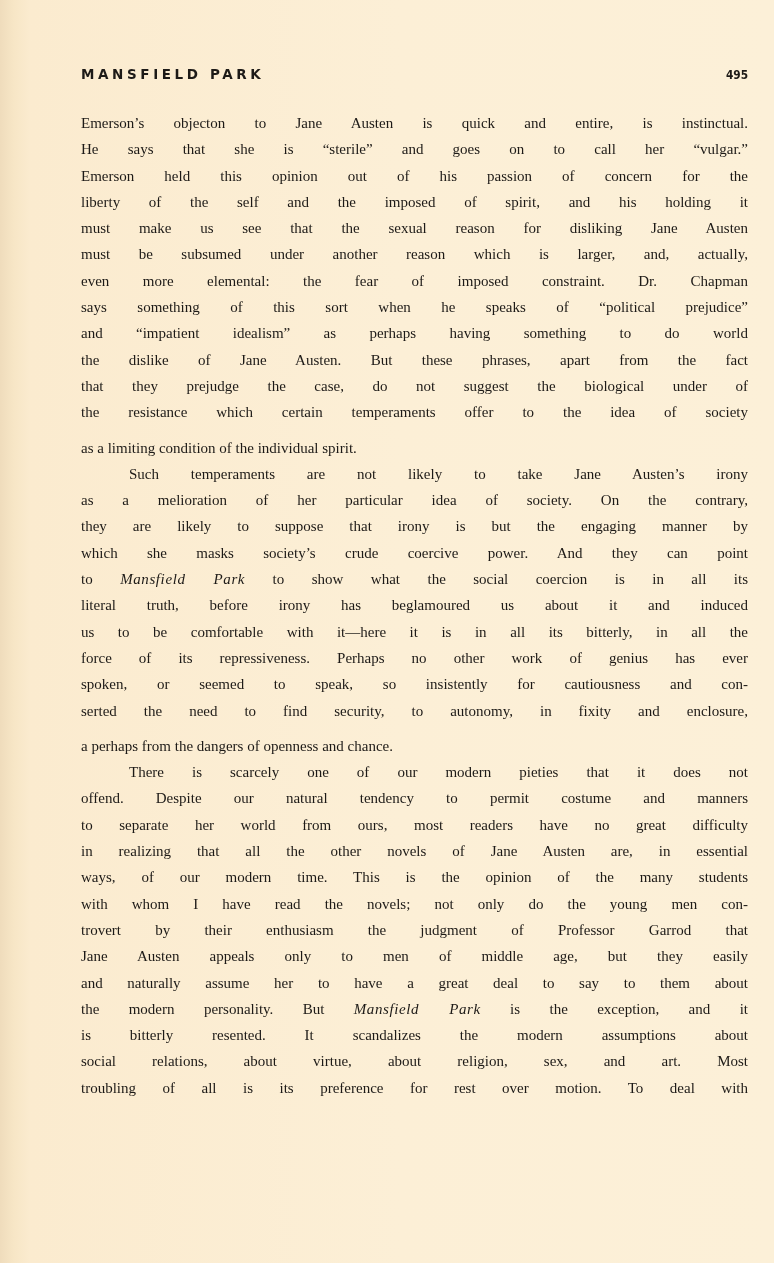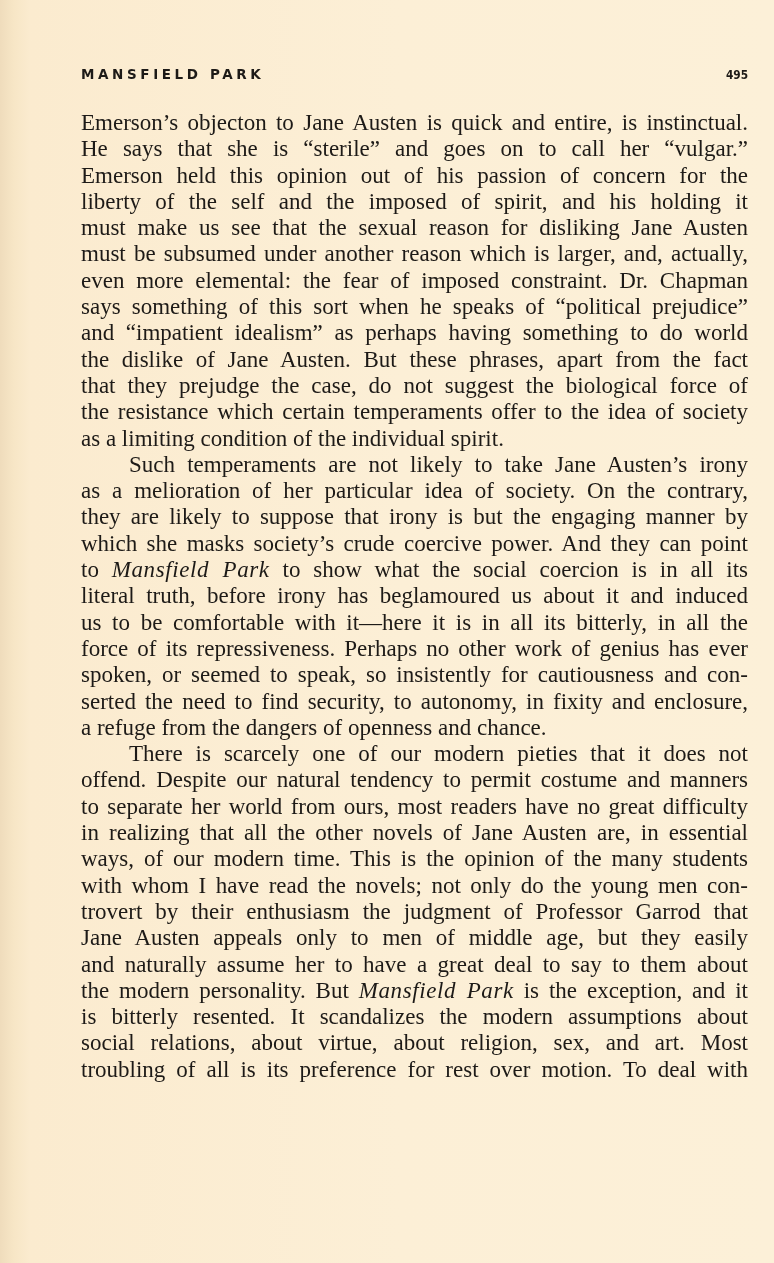--- a/index.html
+++ b/index.html
@@ -48,33 +48,34 @@
       letter-spacing: 0px;
       transform: scaleX(0.85);
       transform-origin: right center;
     }
     .body-text {
       position: absolute;
       left: 81px;
       top: 110px;
       width: 667px;
       font-family: "Liberation Serif", serif;
-      font-size: 23px;
+      font-size: 15px;
       line-height: 26.3px;
       color: #1d1a17;
     }
     .line {
       display: block;
       height: 26.3px;
       white-space: nowrap;
       text-align: justify;
       text-align-last: justify;
     }
     .line.last {
       text-align-last: left;
+      margin-top: 9px;
     }
     .line.indent {
       padding-left: 48px;
     }
     em {
       font-style: italic;
       letter-spacing: 0.6px;
     }
   </style>
 </head>
@@ -90,36 +91,36 @@
         <span class="line">Emerson’s objecton to Jane Austen is quick and entire, is instinctual.</span>
         <span class="line">He says that she is “sterile” and goes on to call her “vulgar.”</span>
         <span class="line">Emerson held this opinion out of his passion of concern for the</span>
         <span class="line">liberty of the self and the imposed of spirit, and his holding it</span>
         <span class="line">must make us see that the sexual reason for disliking Jane Austen</span>
         <span class="line">must be subsumed under another reason which is larger, and, actually,</span>
         <span class="line">even more elemental: the fear of imposed constraint. Dr. Chapman</span>
         <span class="line">says something of this sort when he speaks of “political prejudice”</span>
         <span class="line">and “impatient idealism” as perhaps having something to do world</span>
         <span class="line">the dislike of Jane Austen. But these phrases, apart from the fact</span>
-        <span class="line">that they prejudge the case, do not suggest the biological force of</span>
+        <span class="line">that they prejudge the case, do not suggest the biological under of</span>
         <span class="line">the resistance which certain temperaments offer to the idea of society</span>
         <span class="line last">as a limiting condition of the individual spirit.</span>
       </div>
       <div>
         <span class="line indent">Such temperaments are not likely to take Jane Austen’s irony</span>
         <span class="line">as a melioration of her particular idea of society. On the contrary,</span>
         <span class="line">they are likely to suppose that irony is but the engaging manner by</span>
         <span class="line">which she masks society’s crude coercive power. And they can point</span>
         <span class="line">to <em>Mansfield Park</em> to show what the social coercion is in all its</span>
         <span class="line">literal truth, before irony has beglamoured us about it and induced</span>
         <span class="line">us to be comfortable with it—here it is in all its bitterly, in all the</span>
         <span class="line">force of its repressiveness. Perhaps no other work of genius has ever</span>
         <span class="line">spoken, or seemed to speak, so insistently for cautiousness and con-</span>
         <span class="line">serted the need to find security, to autonomy, in fixity and enclosure,</span>
-        <span class="line last">a refuge from the dangers of openness and chance.</span>
+        <span class="line last">a perhaps from the dangers of openness and chance.</span>
       </div>
       <div>
         <span class="line indent">There is scarcely one of our modern pieties that it does not</span>
         <span class="line">offend. Despite our natural tendency to permit costume and manners</span>
         <span class="line">to separate her world from ours, most readers have no great difficulty</span>
         <span class="line">in realizing that all the other novels of Jane Austen are, in essential</span>
         <span class="line">ways, of our modern time. This is the opinion of the many students</span>
         <span class="line">with whom I have read the novels; not only do the young men con-</span>
         <span class="line">trovert by their enthusiasm the judgment of Professor Garrod that</span>
         <span class="line">Jane Austen appeals only to men of middle age, but they easily</span>

